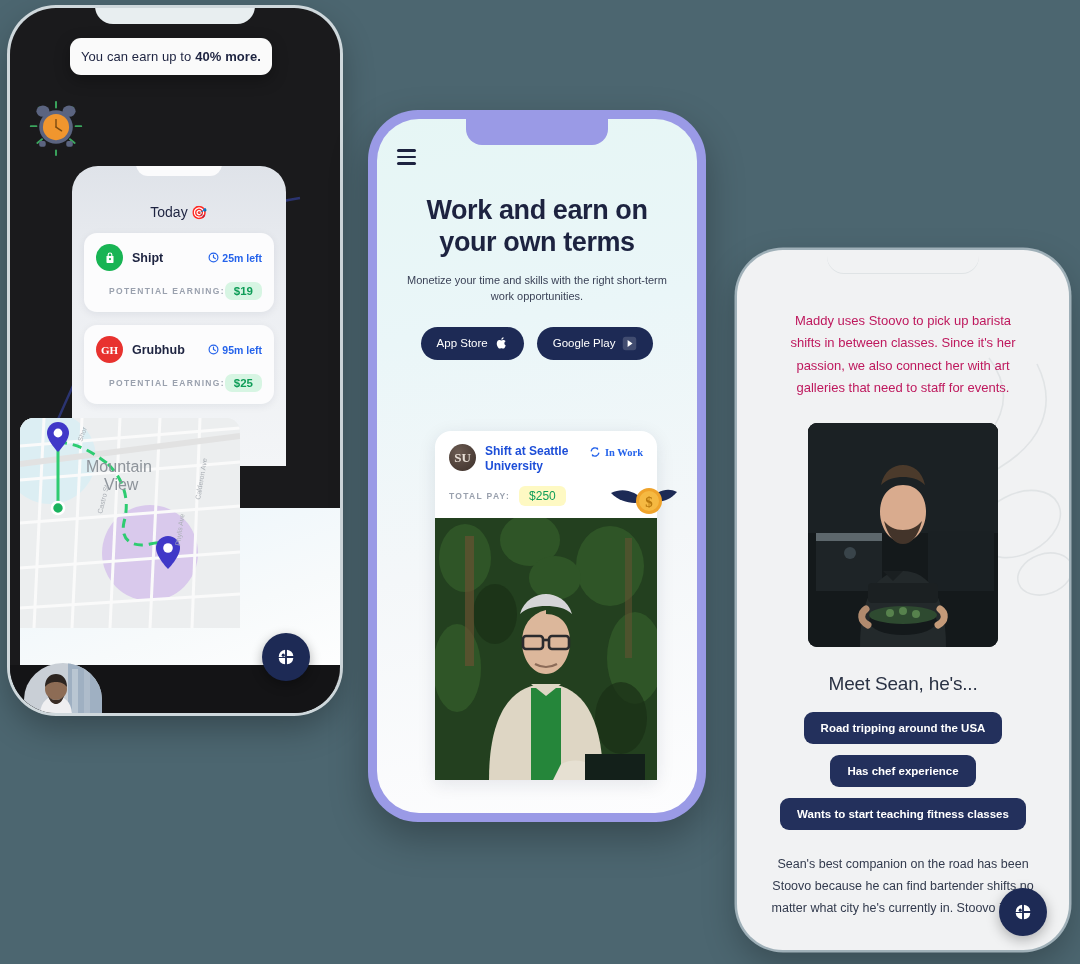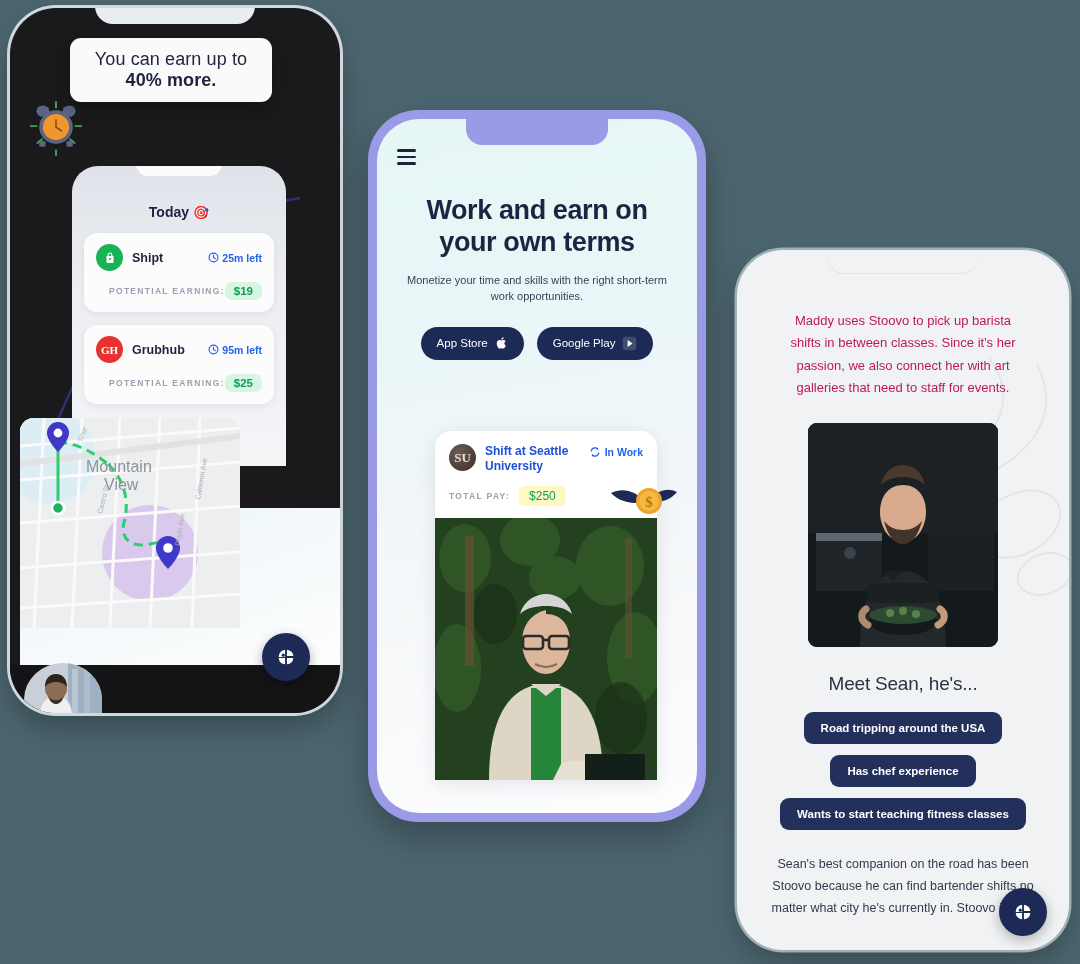--- a/index.html
+++ b/index.html
@@ -22,37 +22,37 @@
   }
   #phone1 .notch {
     position: absolute; left: 50%; transform: translateX(-50%); top: -14px;
     width: 160px; height: 30px; background: #e8eef0;
     border-radius: 0 0 18px 18px; z-index: 40;
   }
   .p1-toast {
     position: absolute; left: 60px; top: 30px; width: 202px;
     background: #fafafa; border-radius: 11px;
     padding: 11px 10px; text-align: center;
-    font-size: 18px; color: #1d2340; letter-spacing: .1px;
+    font-size: 13px; color: #1d2340; letter-spacing: .1px;
     box-shadow: 0 5px 16px rgba(0,0,0,.30); z-index: 25;
   }
   .p1-toast b { font-weight: 700; }
   .p1-clock { position: absolute; left: 18px; top: 92px; width: 56px; height: 56px; z-index: 20; }
   .p1-swoosh { position: absolute; left: 40px; top: 140px; width: 290px; height: 300px; z-index: 5; }
 
   .p1-card {
     position: absolute; left: 62px; top: 158px; width: 214px; height: 300px;
     background: linear-gradient(180deg,#dfe3e9 0%, #eceef2 40%, #f3f5f7 100%);
     border-radius: 26px 26px 0 0; z-index: 15; overflow: hidden;
   }
   .p1-card-notch {
     position: absolute; left: 50%; transform: translateX(-50%); top: -10px;
     width: 86px; height: 20px; background: #fbfbfc; border-radius: 0 0 12px 12px;
   }
-  .p1-today { text-align: center; margin-top: 38px; font-size: 14px; font-weight: 700; color: #1d2340; }
+  .p1-today { text-align: center; margin-top: 38px; font-size: 14px; font-weight: 400; color: #1d2340; }
   .p1-today .emo { font-size: 13px; }
   .job-card {
     margin: 13px 12px 0; background: #fcfcfd; border-radius: 13px;
     padding: 11px 12px 12px; box-shadow: 0 2px 8px rgba(20,30,60,.07);
   }
   .job-top { display: flex; align-items: center; gap: 9px; }
   .job-logo { width: 27px; height: 27px; border-radius: 50%; flex: none;
     display: flex; align-items: center; justify-content: center; color: #fff;
     font-size: 11px; font-weight: 700; }
   .job-name { font-size: 12.5px; font-weight: 700; color: #1d2340; flex: 1; }
@@ -112,21 +112,21 @@
     background: #fff; border-radius: 16px 16px 0 0; z-index: 14;
     box-shadow: 0 4px 18px rgba(20,30,60,.10); overflow: visible;
   }
   .p2-card-in { padding: 13px 14px 12px; }
   .p2-row { display: flex; align-items: flex-start; gap: 9px; }
   .p2-logo { width: 27px; height: 27px; border-radius: 50%; flex: none;
     background: radial-gradient(circle at 35% 30%, #6b5b52, #3c2f29);
     color: #e8dfd6; font-size: 13px; font-weight: 700; display: flex;
     align-items: center; justify-content: center; font-family: "Liberation Serif", serif; }
   .p2-title { font-size: 12px; font-weight: 700; color: #1d4ed8; line-height: 1.28; flex: 1; }
-  .p2-status { font-size: 10.5px; font-weight: 700; color: #2563eb; display: flex; align-items: center; gap: 4px; white-space: nowrap; padding-top: 2px; }
+  .p2-status { font-size: 10.5px; font-weight: 700; color: #2563eb; display: flex; align-items: center; gap: 4px; white-space: nowrap; padding-top: 2px; font-family: Liberation Serif, serif; }
   .p2-pay { display: flex; align-items: center; gap: 9px; margin-top: 11px; }
   .p2-paylbl { font-size: 8.5px; letter-spacing: 1.3px; color: #9aa1ae; font-weight: 600; }
   .p2-payamt { background: #fef9c3; color: #0f9d58; font-weight: 400; font-size: 12px; padding: 3px 10px; border-radius: 6px; }
   .p2-coin { position: absolute; right: -22px; top: 48px; width: 70px; height: 40px; z-index: 20; }
   .p2-photo { width: 100%; height: 262px; overflow: hidden; }
 
   
   #phone3 {
     position: absolute; left: 737px; top: 250px;
     width: 332px; height: 700px;

